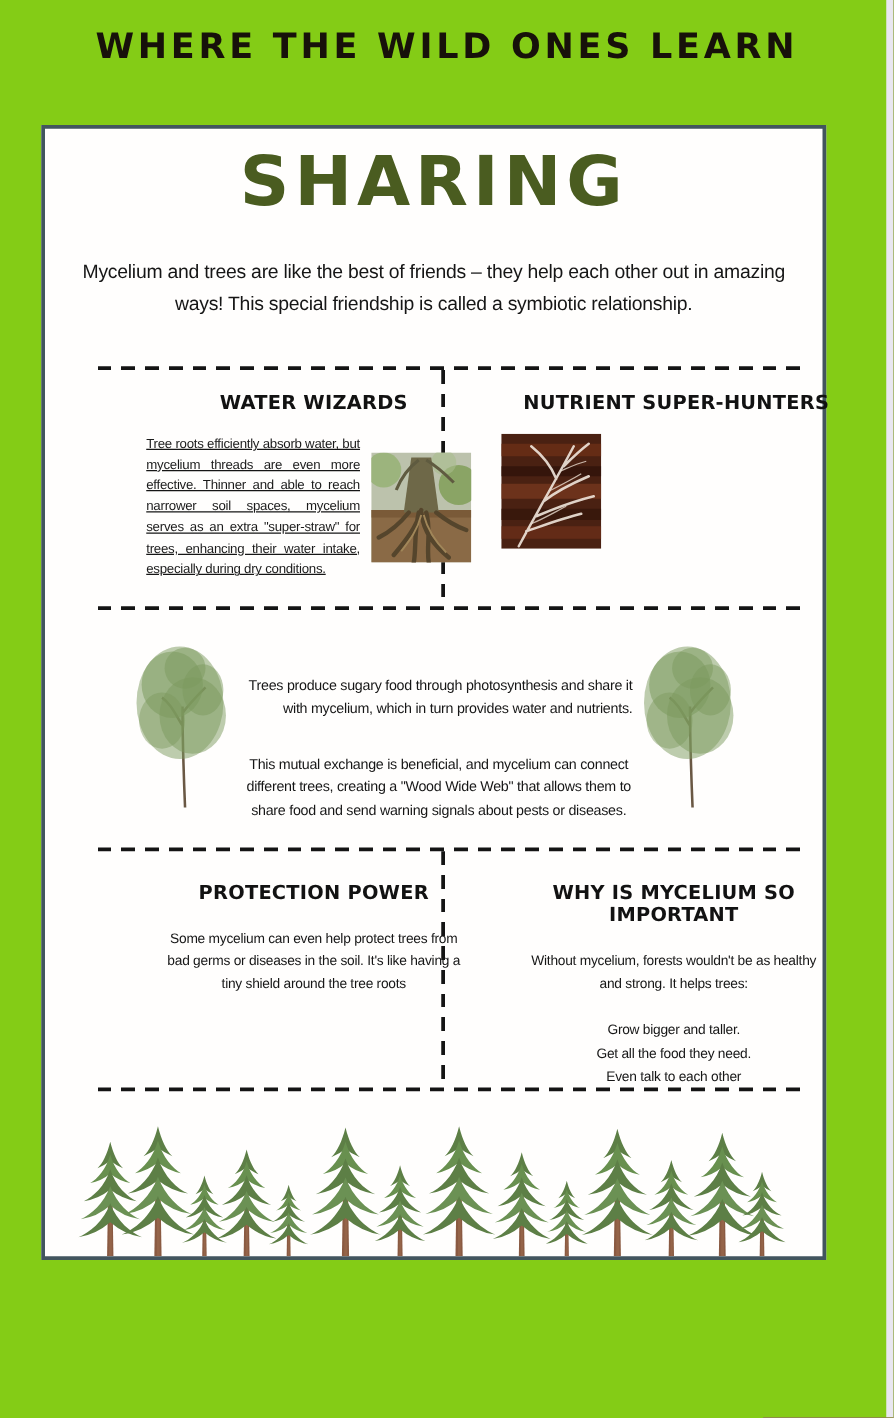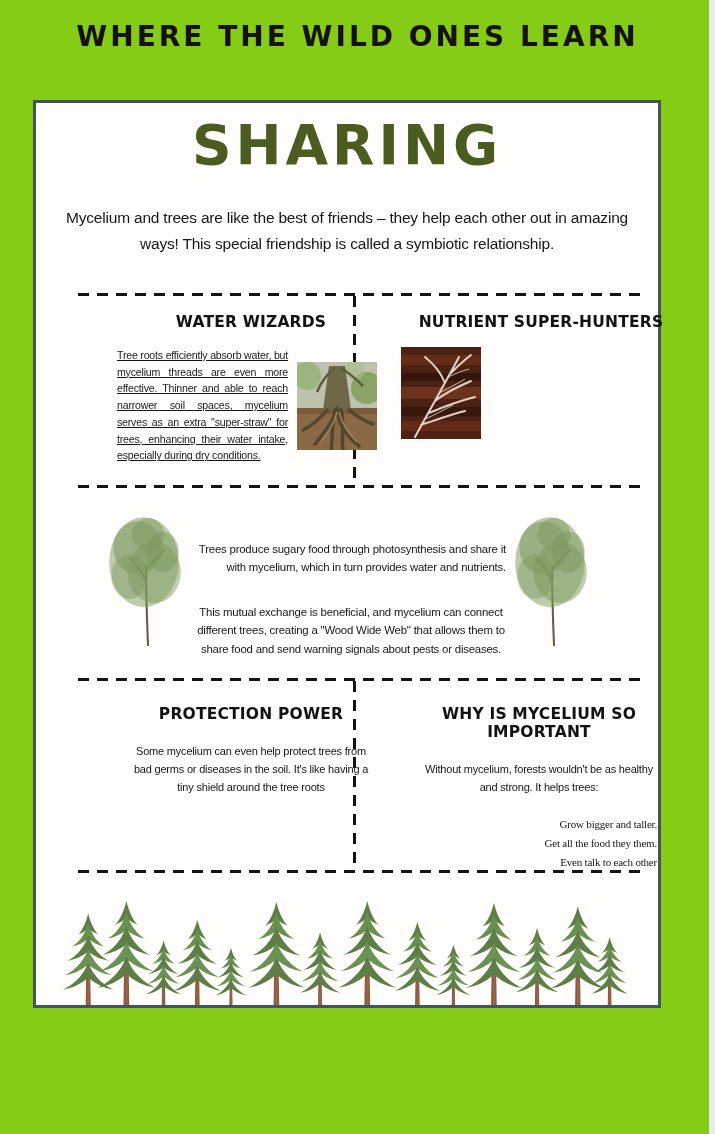--- a/index.html
+++ b/index.html
@@ -71,22 +71,22 @@
   .tree svg { width:100%; height:100%; display:block; }
   .tree-left { left:58px; }
   .tree-right { left:464px; }
 
   .col-bl { left:42px;  top:602px; width:268px; }
   .col-br { left:320px; top:602px; width:288px; }
   .center-body {
     margin:20px auto 0; width:236px; text-align:center;
     font-size:11px; line-height:1.62; letter-spacing:-0.2px;
   }
-  .benefits { margin:18px auto 0; width:236px; text-align:right;
-    font-size:11px; line-height:1.75; letter-spacing:-0.2px;font-family:Liberation Serif, serif; }
+  .benefits { margin:18px auto 0; width:236px; text-align:center;
+    font-size:11px; line-height:1.75; letter-spacing:-0.2px; }
 
   .forest { position:absolute; left:16px; bottom:0; width:592px; height:106px; }
   .forest svg { width:100%; height:100%; display:block; }
 </style>
 </head>
 <body>
 
 <div class="screen">
   <div class="page-header">WHERE THE WILD ONES LEARN</div>
 
@@ -173,21 +173,21 @@
     <section class="col col-bl">
       <h2 class="sec">PROTECTION POWER</h2>
       <p class="center-body">Some mycelium can even help protect trees from bad germs or diseases in the soil. It's like having a tiny shield around the tree roots</p>
     </section>
 
     <section class="col col-br">
       <h2 class="sec">WHY IS MYCELIUM SO IMPORTANT</h2>
       <p class="center-body">Without mycelium, forests wouldn't be as healthy and strong. It helps trees:</p>
       <div class="benefits">
         <div>Grow bigger and taller.</div>
-        <div>Get all the food they them.</div>
+        <div>Get all the food they need.</div>
         <div>Even talk to each other</div>
       </div>
     </section>
 
     <div class="forest">
       <svg viewBox="0 0 592 110" preserveAspectRatio="xMidYMax meet" aria-hidden="true">
         <defs>
           <g id="fir">
             <polygon points="27,110 28.5,16 31.5,16 33,110" fill="#8a5a42"></polygon>
             <polygon points="29,110 29.5,16 31.5,16 31.5,110" fill="#9c6a4e" opacity="0.6"></polygon>

